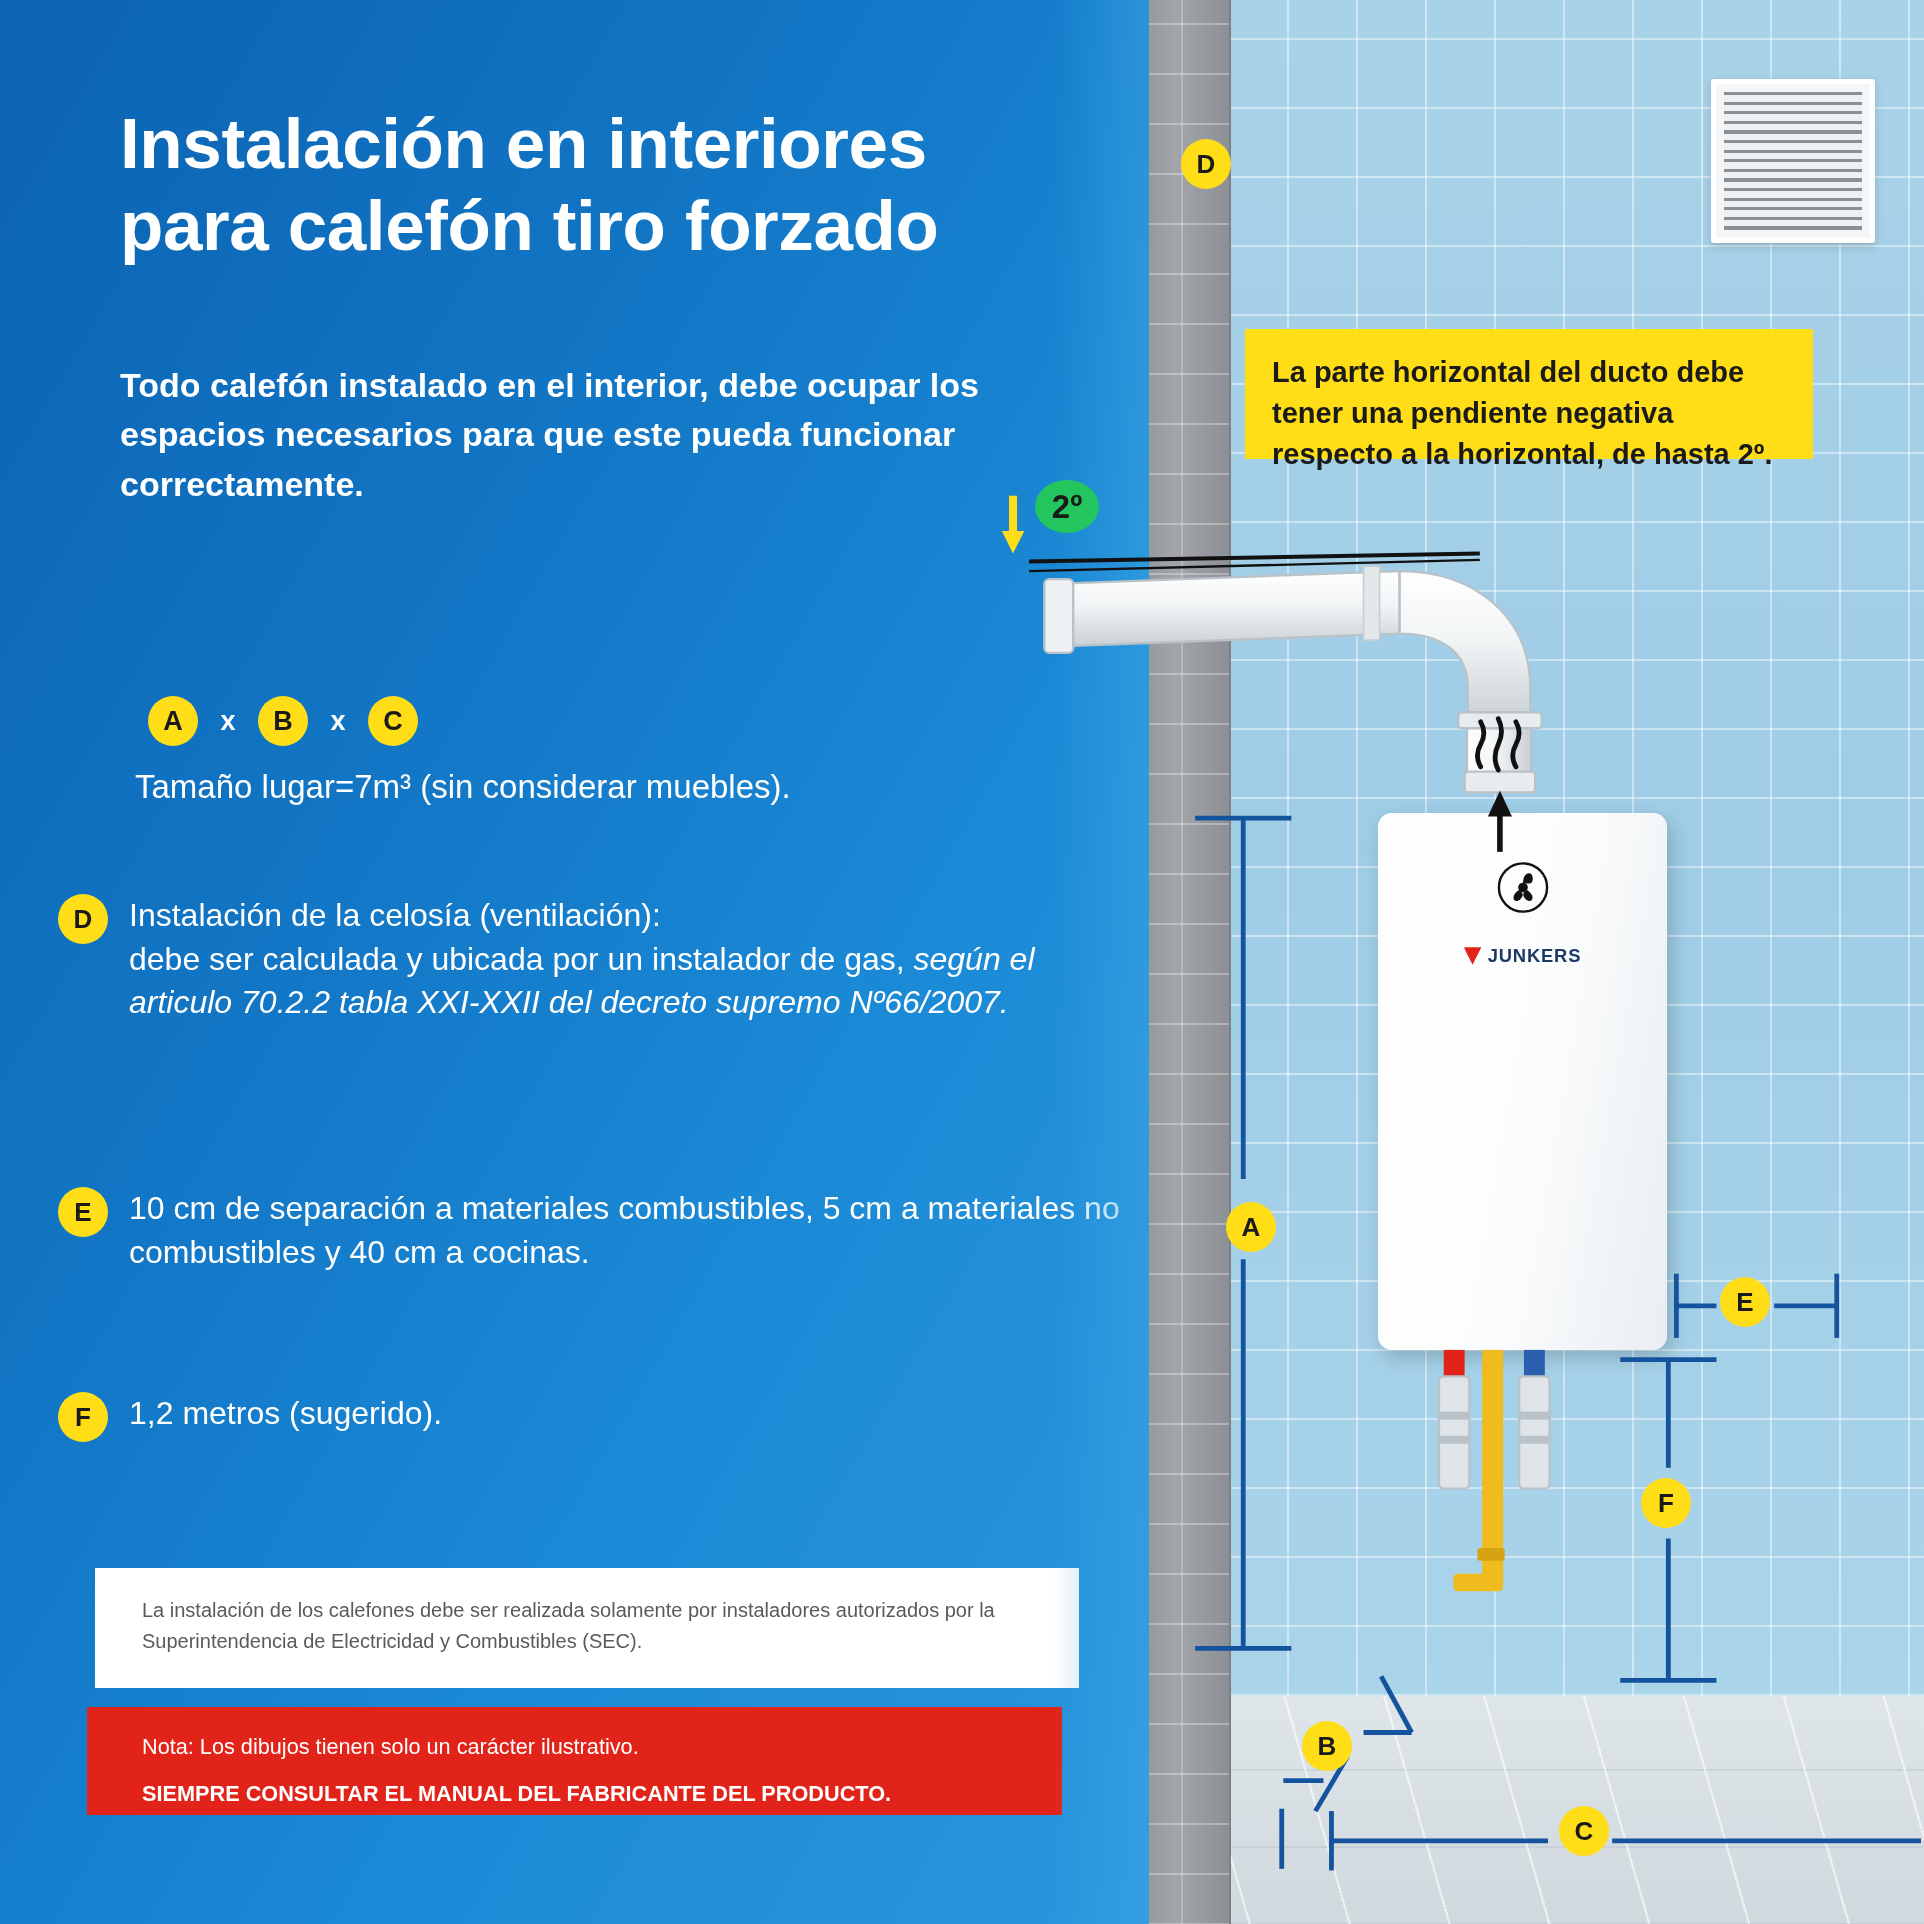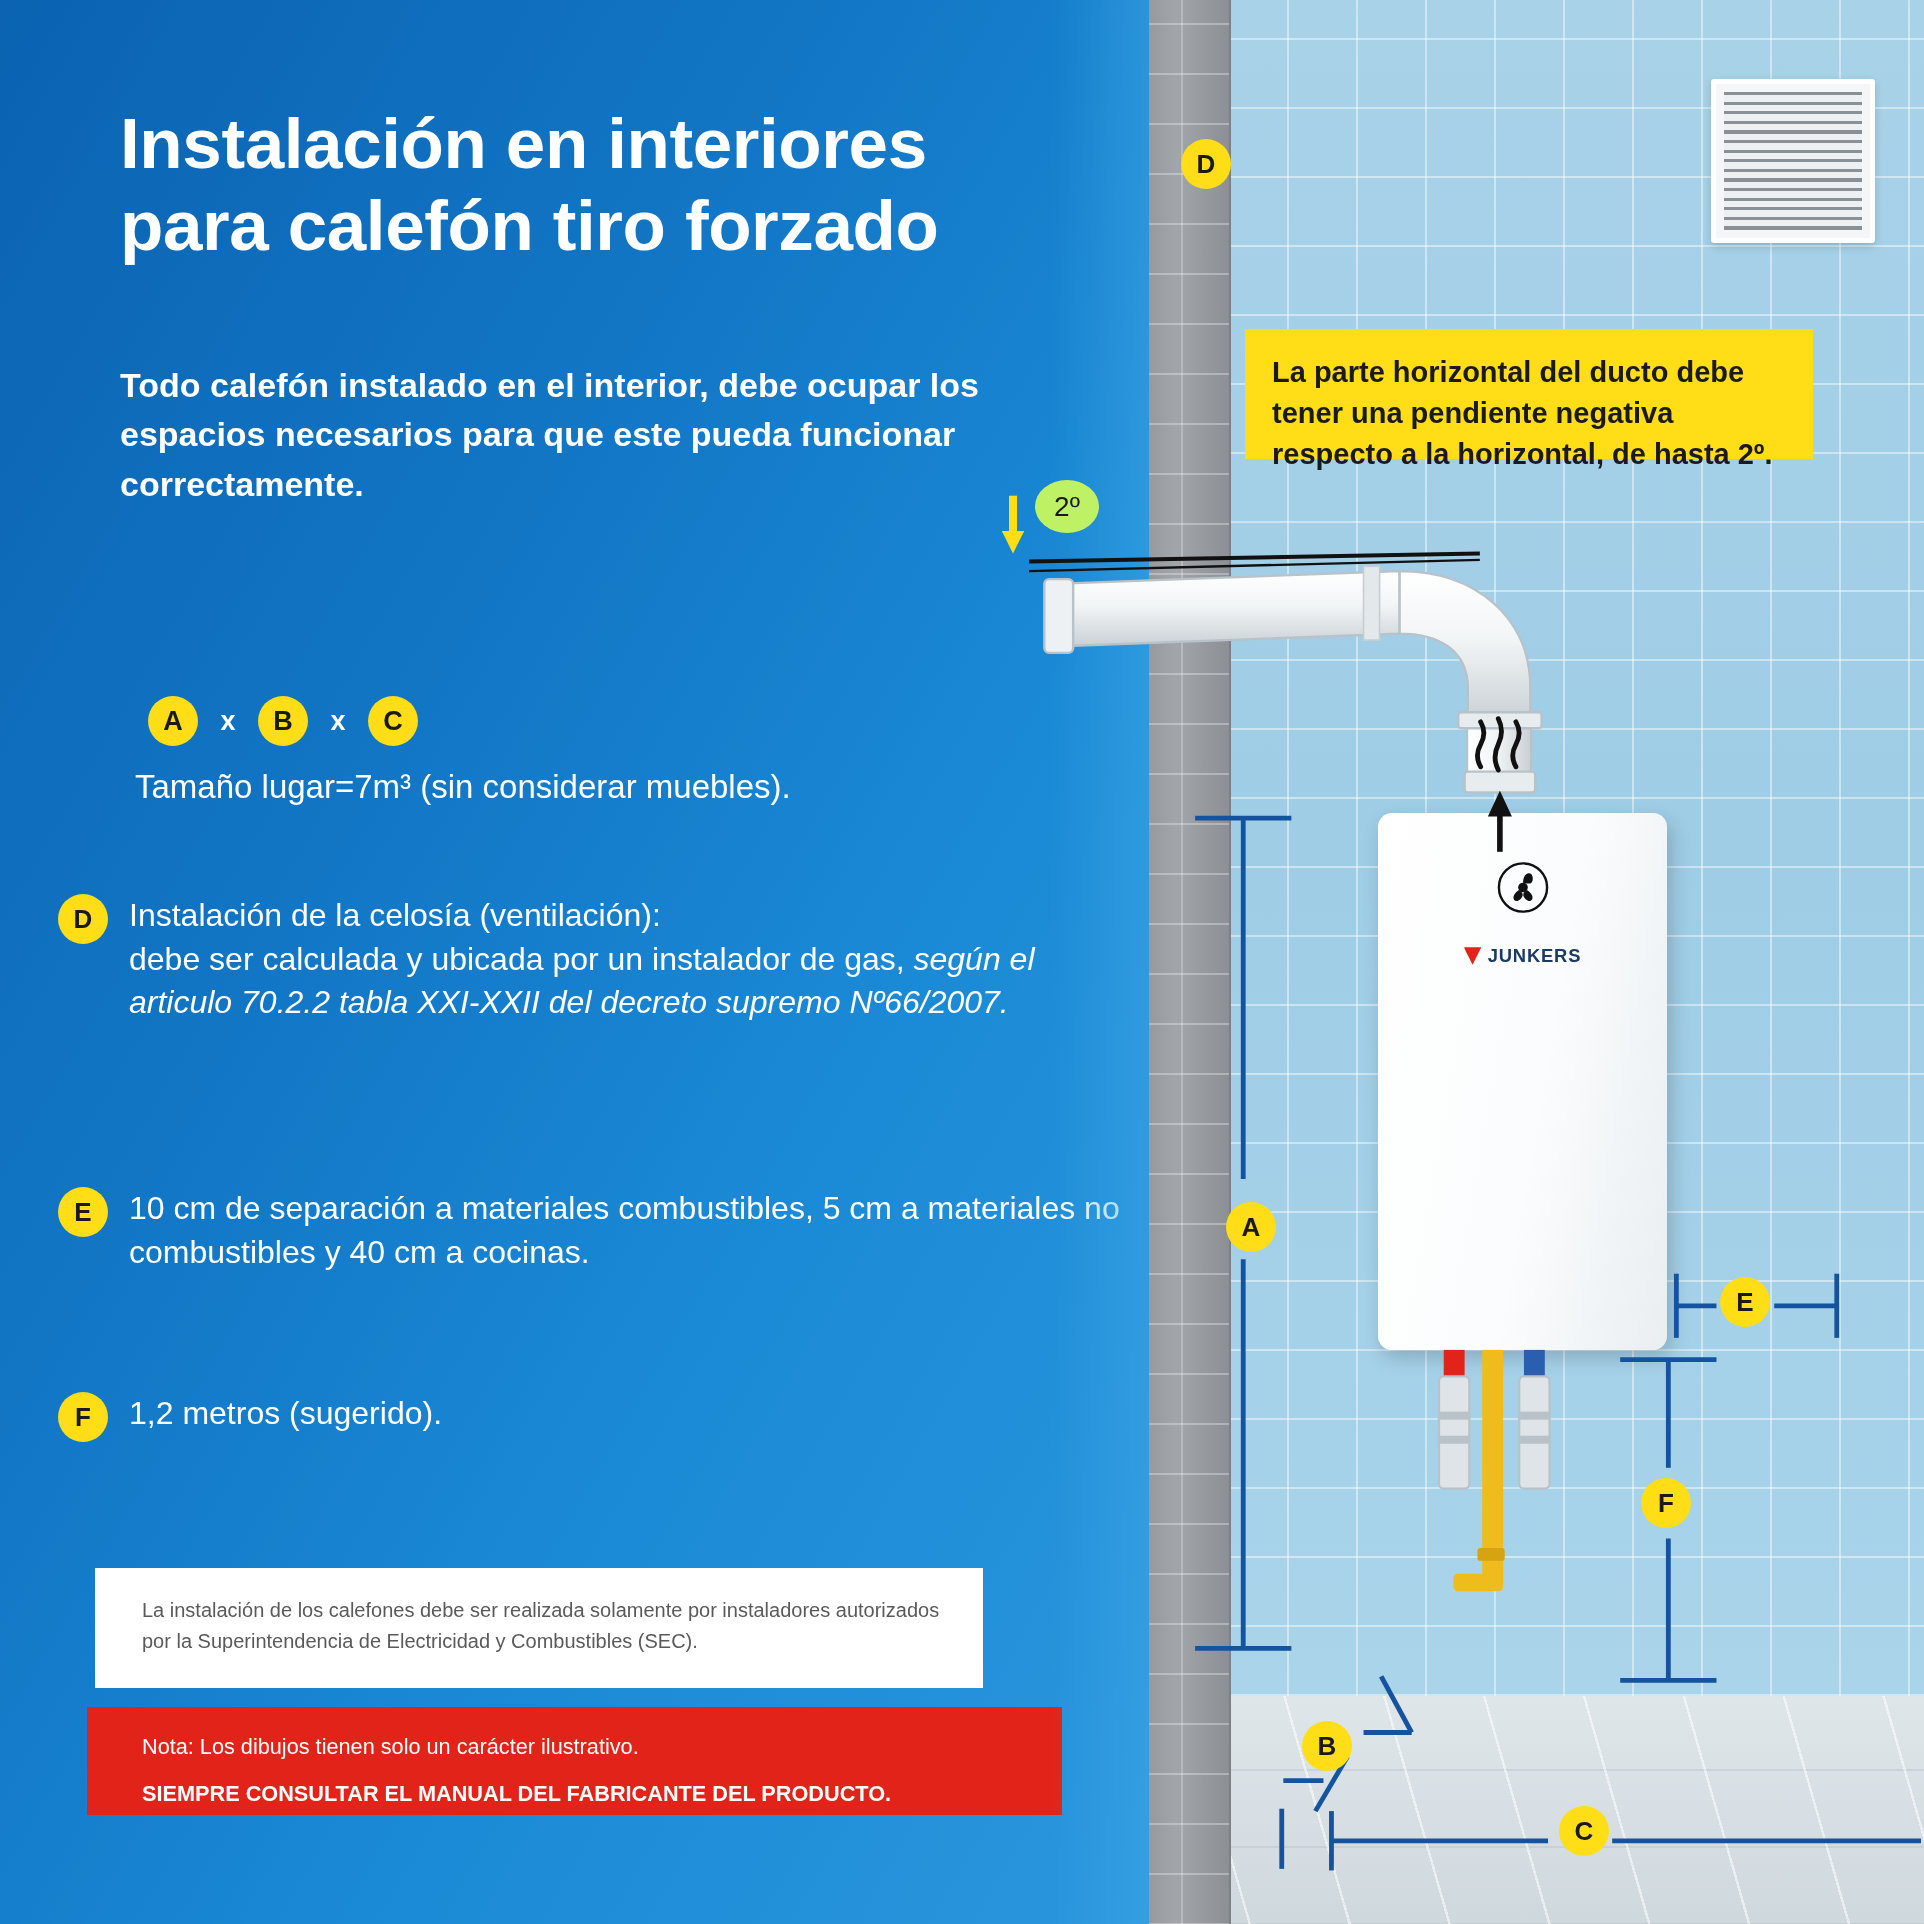--- a/index.html
+++ b/index.html
@@ -51,21 +51,21 @@
   }
   .item .txt{color:#ffffff;font-size:32px;line-height:1.36;}
   .item .txt i{font-style:italic;}
 
   #item-d{left:58px;top:894px;width:1067px;}
   #item-e{left:58px;top:1187px;width:1083px;}
   #item-f{left:58px;top:1392px;width:802px;}
 
   
   .note-white{
-    position:absolute;left:95px;top:1568px;width:888px;height:120px;background:#ffffff;
+    position:absolute;left:95px;top:1568px;width:984px;height:120px;background:#ffffff;
   }
   .note-white p{
     margin:0;padding:27px 37px 0 47px;color:#5a5a5a;font-size:20px;line-height:1.55;
   }
   
   .note-red{
     position:absolute;left:87px;top:1707px;width:975px;height:108px;background:#e2231a;
   }
   .note-red p{margin:0;padding:24px 37px 0 55px;color:#ffffff;font-size:21.7px;line-height:1.5;}
   .note-red p .b{font-weight:bold;display:block;margin-top:14px;}
@@ -117,21 +117,21 @@
   #badge-b{left:1302px;top:1721px;}
   #badge-c{left:1559px;top:1806px;}
 
   
   .callout{
     position:absolute;left:1245px;top:329px;width:568px;height:130px;background:#ffdd17;
   }
   .callout p{margin:0;padding:22.5px 27px 0 27px;color:#1a1a1a;font-size:29px;line-height:1.42;font-weight:bold;}
   .slope-label{
     position:absolute;left:1035px;top:480px;width:64px;height:53px;border-radius:50%;
-    background:#bef264;color:#1a1a1a;font-weight:normal;font-size:28px;
+    background:#22c55e;color:#1a1a1a;font-weight:bold;font-size:33px;
     display:flex;align-items:center;justify-content:center;
   }
 
   .svgoverlay{position:absolute;left:0;top:0;width:1925px;height:1925px;pointer-events:none;}
 
   
   .heater{
     position:absolute;left:1378px;top:813px;width:289px;height:537px;
     background:linear-gradient(100deg,#ffffff 0%,#fbfcfd 55%,#e9eef1 100%);
     border-radius:14px;box-shadow:4.8px 8px 19px rgba(0,0,0,.18);

